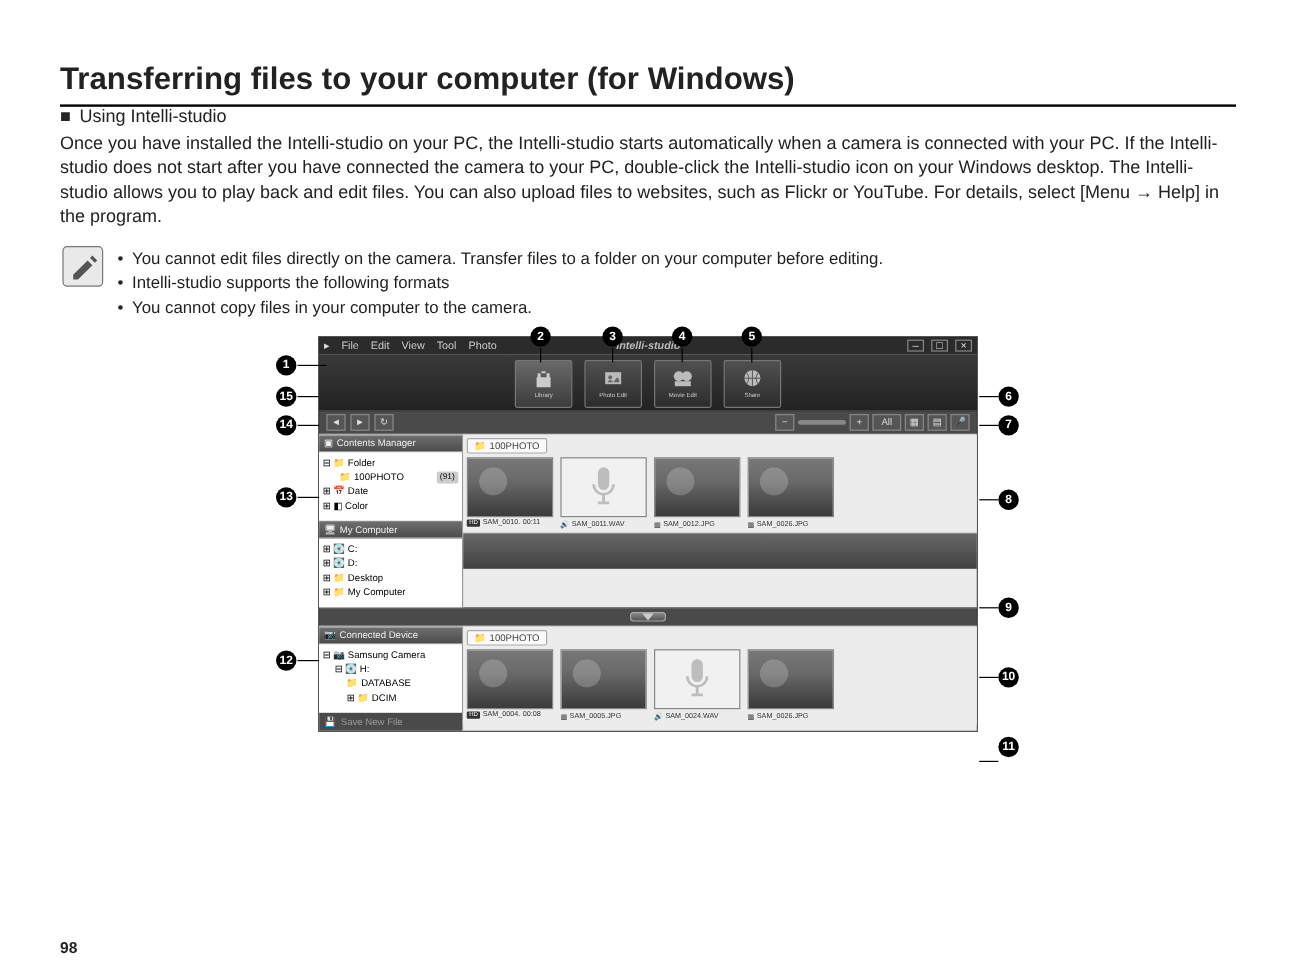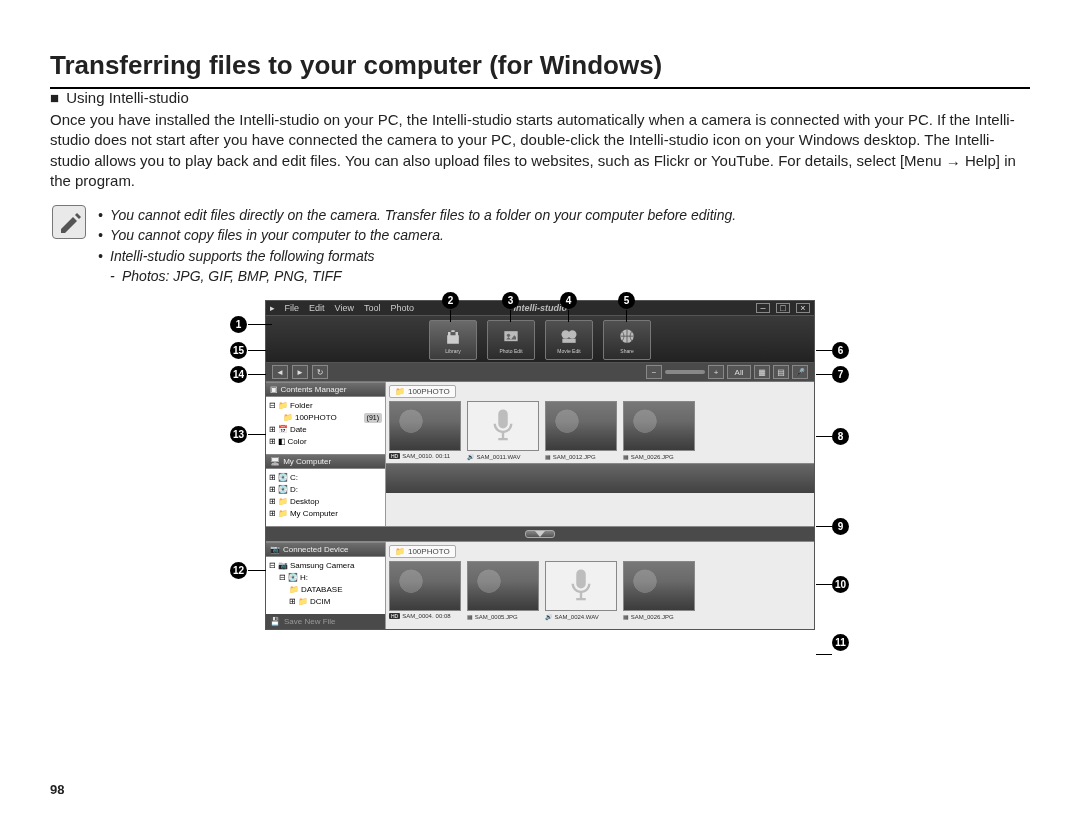--- a/index.html
+++ b/index.html
@@ -37,21 +37,21 @@
   .note-icon {
     width: 34px; height: 34px;
     border: 1px solid #777;
     border-radius: 4px;
     background: #e9e9e9;
     flex: 0 0 34px;
     position: relative;
   }
   .note-icon svg { position:absolute; top:4px; left:5px; }
   .note-list { font-size: 14px; line-height: 1.45; }
-  .note-list li { list-style: none; position: relative; padding-left: 12px; font-style: italic; }
+  .note-list li { list-style: none; position: relative; padding-left: 12px; }
   .note-list li::before { content: "•"; position:absolute; left:0; }
   .sub-li { padding-left: 24px !important; }
   .sub-li::before { content: "-" !important; left:12px !important; }
 
   .figure-wrap { position: relative; width: 600px; margin: 10px auto 0 auto; }
 
   
   .callout {
     position: absolute;
     width: 17px; height: 17px;
@@ -160,23 +160,22 @@
 <p class="body-para">Once you have installed the Intelli-studio on your PC, the Intelli-studio starts automatically when a camera is connected with your PC. If the Intelli-studio does not start after you have connected the camera to your PC, double-click the Intelli-studio icon on your Windows desktop. The Intelli-studio allows you to play back and edit files. You can also upload files to websites, such as Flickr or YouTube. For details, select [Menu → Help] in the program.</p>
 
 <div class="note-block">
   <div class="note-icon">
     <svg viewBox="0 0 24 24" width="24" height="24">
         <path d="M3 19l12-12 4 4L7 23H3v-4z M17 5l2-2 4 4-2 2-4-4z" fill="#555"></path>
       </svg>
   </div>
   <ul class="note-list">
     <li>You cannot edit files directly on the camera. Transfer files to a folder on your computer before editing.</li>
+    <li>Intelli-studio supports the following formats</li>
     <li>You cannot copy files in your computer to the camera.</li>
-    <li>Intelli-studio supports the following formats</li>
-    <li class="sub-li">Photos: JPG, GIF, BMP, PNG, TIFF</li>
   </ul>
 </div>
 
 <div class="figure-wrap">
 
   <div class="callout" style="top:16px;left:-10px">1</div>
   <div class="leader" style="top:24px;left:8px;height:1px;width:24px"></div>
   <div class="callout" style="top:-8px;left:202px">2</div>
   <div class="leader" style="top:10px;left:210px;width:1px;height:12px"></div>
   <div class="callout" style="top:-8px;left:262px">3</div>

